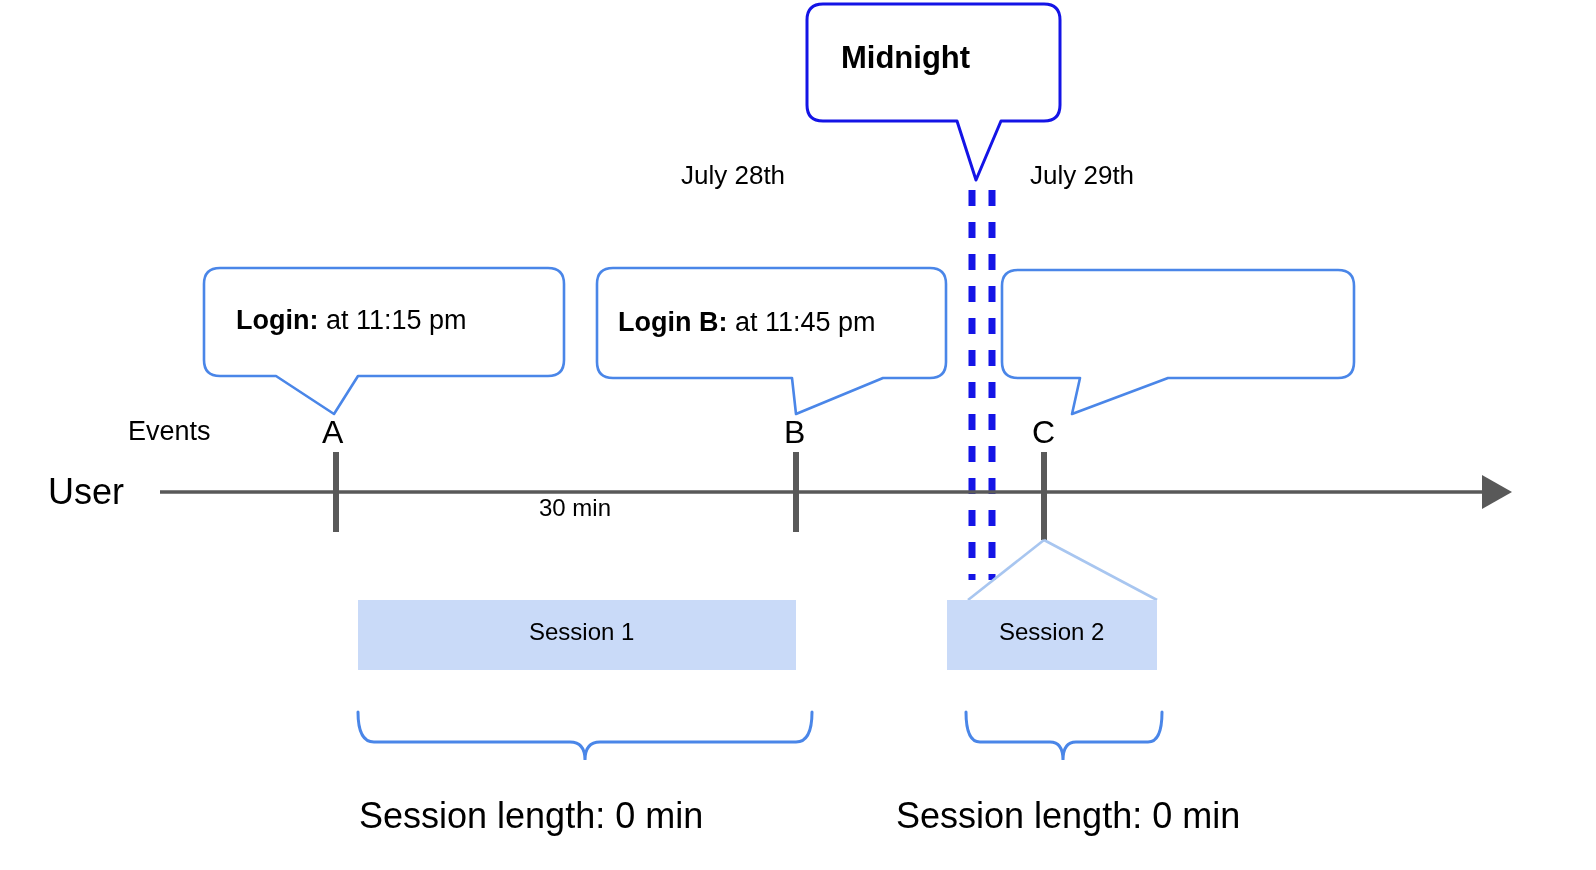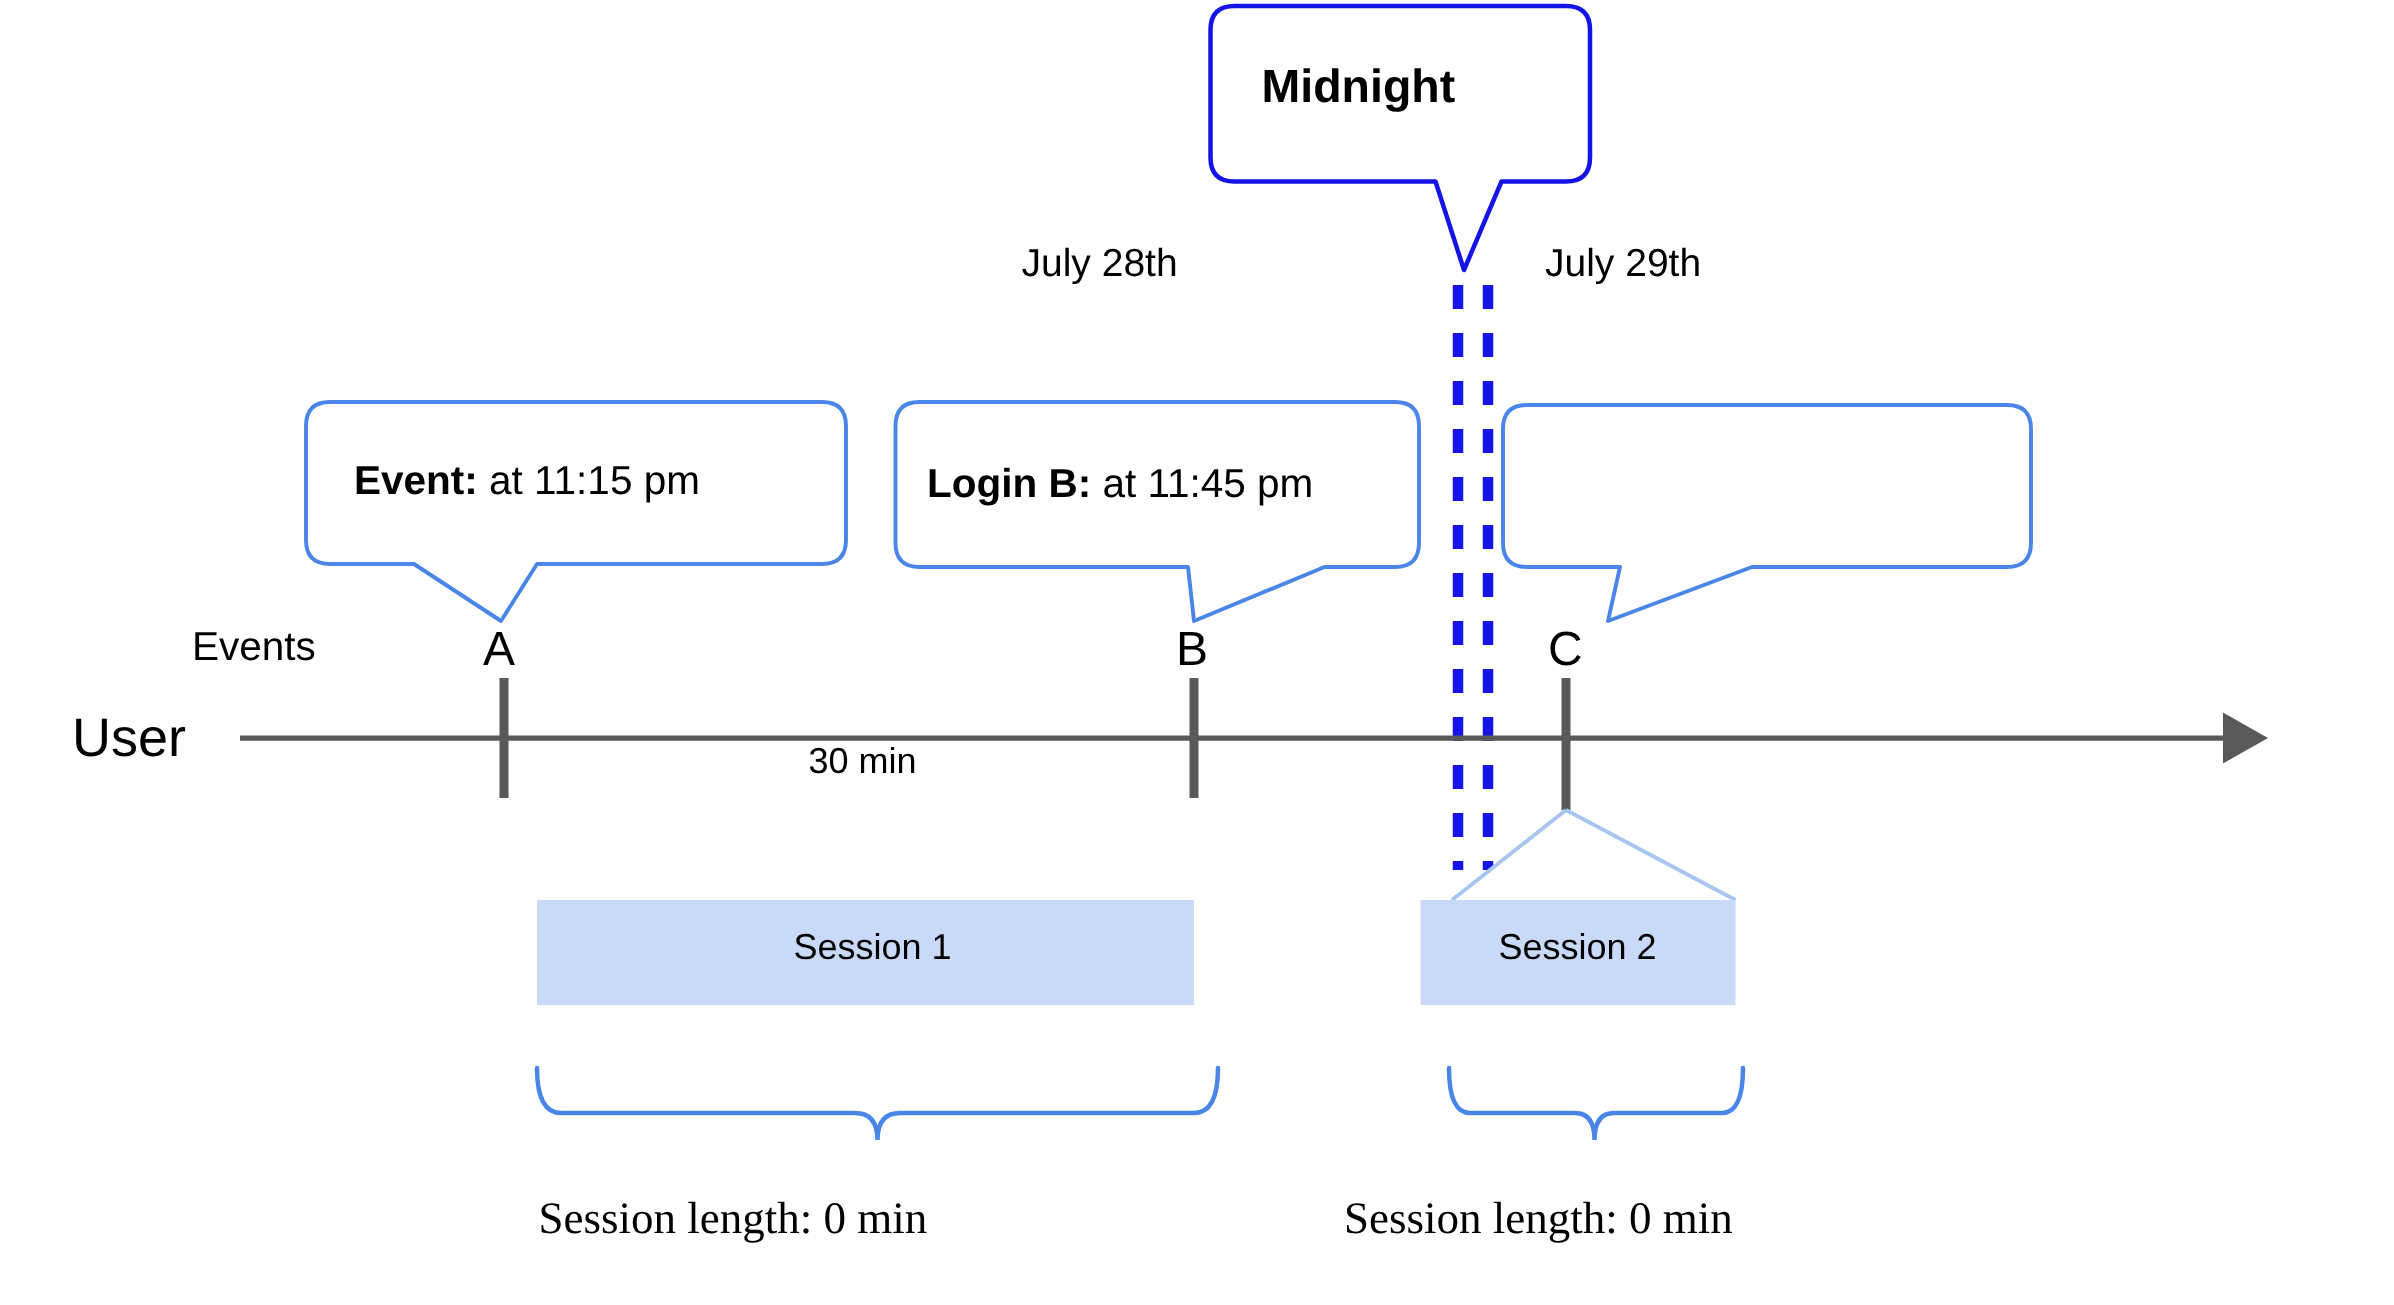--- a/index.html
+++ b/index.html
@@ -9,21 +9,21 @@
   svg.layer{position:absolute;left:0;top:0;width:1596px;height:870px;overflow:visible;}
   .txt{position:absolute;white-space:nowrap;line-height:1;}
   .callout-text{position:absolute;white-space:nowrap;font-size:27px;}
   .callout-text b{font-weight:bold;}
   .date-label{font-size:26px;}
   .axis-label{font-size:36px;}
   .events-label{font-size:27px;}
   .tick-letter{font-size:32px;}
   .dur-label{font-size:24px;}
   .session-label{font-size:24px;margin-left:24px;}
-  .len-label{font-size:30px;font-family:Liberation Serif, serif;}
+  .len-label{font-size:36px;}
 </style>
 </head>
 <body>
 
 <div id="stage">
 
   <svg class="layer" viewBox="0 0 1596 870">
 
     <g>
       <path d="M 823 4 L 1044 4 Q 1060 4 1060 20 L 1060 105 Q 1060 121 1044 121
@@ -71,21 +71,21 @@
     <path d="M 966 712 Q 966 742 980 742 L 1050 742 Q 1063 742 1063 760
              Q 1063 742 1076 742 L 1148 742 Q 1162 742 1162 712" fill="none" stroke="#4a86e8" stroke-width="3" stroke-linecap="round"></path>
   </svg>
 
   <div class="txt" style="left:841px;top:42px;font-size:31px;font-weight:bold;">Midnight</div>
 
   <div class="txt date-label" style="left:681px;top:162px;">July 28th</div>
   <div class="txt date-label" style="left:1030px;top:162px;">July 29th</div>
 
   <div class="callout-text" style="left:236px;top:305px;">
-    <b>Event:</b><span> at 11:15 pm</span>
+    <b>Login:</b><span> at 11:15 pm</span>
   </div>
   <div class="callout-text" style="left:618px;top:307px;">
     <b>Login B:</b><span> at 11:45 pm</span>
   </div>
 
   <div class="txt events-label" style="left:128px;top:418px;">Events</div>
   <div class="txt axis-label" style="left:48px;top:474px;">User</div>
 
   <div class="txt tick-letter" style="left:322px;top:416px;">A</div>
   <div class="txt tick-letter" style="left:784px;top:416px;">B</div>

